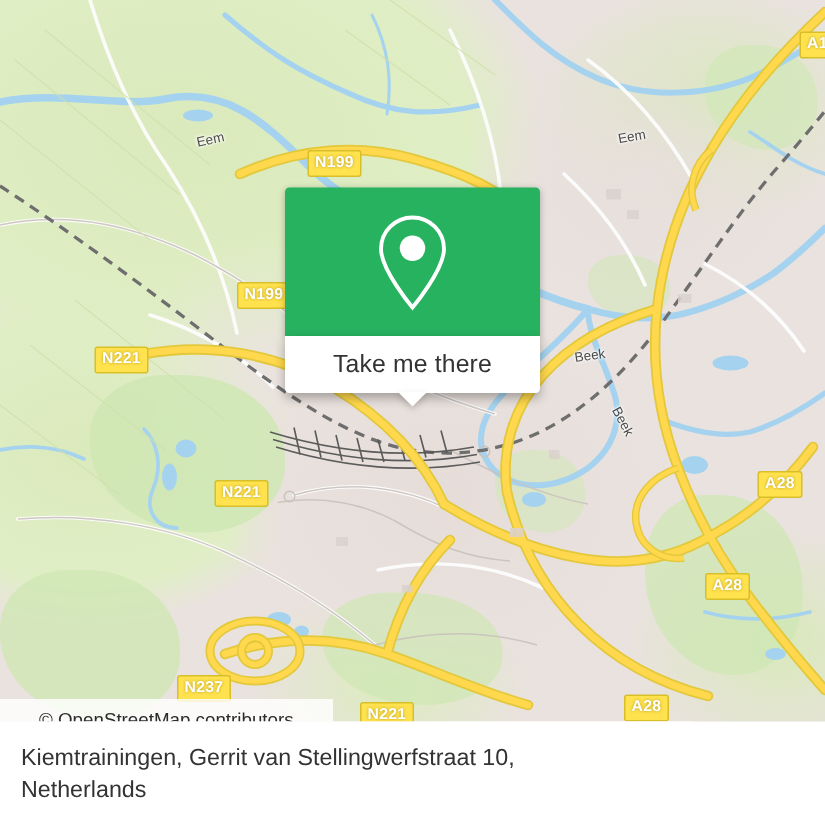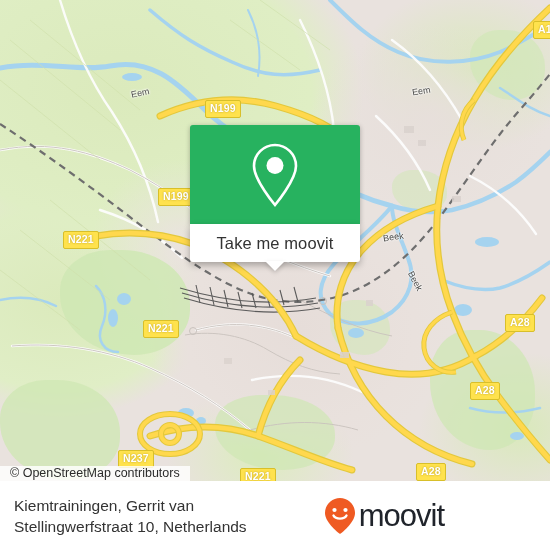--- a/index.html
+++ b/index.html
@@ -48,22 +48,22 @@
     letter-spacing: .2px; white-space: nowrap;
   }
   .maplabel {
     position: absolute; color: #4a4a48; font-size: 9px;
     text-shadow: 0 0 2px #fff, 0 0 3px #fff, 0 0 2px #fff; white-space: nowrap;
   }
 
   
   #osm-bar {
     position: absolute; left: 0; top: 466px; height: 21px;
-    background: rgba(255,255,255,.82); display: flex; align-items: flex-start;
-    padding: 0 10px; font-size: 12.5px; color: #2b2b2b;
+    background: rgba(255,255,255,.82); display: flex; align-items: flex-end;
+    padding: 0 26px; font-size: 12.5px; color: #2b2b2b;
   }
 
   
   #callout { position: absolute; left: 190px; top: 125px; width: 170px; }
   #callout-top {
     height: 99px; background: #27b25f;
     border-radius: 3px 3px 0 0;
     display: flex; align-items: center; justify-content: center;
     box-shadow: 0 1px 5px rgba(0,0,0,.28);
   }
@@ -265,32 +265,23 @@
     </div>
 
     <div id="callout">
       <div id="callout-top">
         <svg width="60" height="72" viewBox="0 0 60 72">
           <path d="M30 6 C18.4 6 9 15.4 9 27 C9 41 30 66 30 66 C30 66 51 41 51 27 C51 15.4 41.6 6 30 6 Z" fill="none" stroke="#ffffff" stroke-width="2.6"></path>
           <circle cx="30" cy="26.5" r="8.5" fill="#ffffff"></circle>
         </svg>
       </div>
       <div id="callout-bottom">
-        <span id="callout-label">Take me moovit</span>
+        <span id="callout-label">Take me there</span>
         <span id="callout-tail"></span>
       </div>
     </div>
   </div>
 
   <div id="footer">
     <div id="footer-text">Kiemtrainingen, Gerrit van Stellingwerfstraat 10, Netherlands</div>
-    <div id="moovit-logo">
-      <svg width="34" height="40" viewBox="0 0 34 40">
-        <path d="M17 2 C8.7 2 2 8.7 2 17 C2 27 17 38 17 38 C17 38 32 27 32 17 C32 8.7 25.3 2 17 2 Z" fill="#ef5a22"></path>
-        <circle cx="11.5" cy="14" r="2.1" fill="#ffffff"></circle>
-        <circle cx="22.5" cy="14" r="2.1" fill="#ffffff"></circle>
-        <path d="M10.5 19.5 C12.6 23.6 21.4 23.6 23.5 19.5" fill="none" stroke="#ffffff" stroke-width="2.4" stroke-linecap="round"></path>
-      </svg>
-      <span id="moovit-word">moovit</span>
-    </div>
   </div>
 
 </div>
 
 </body></html>

